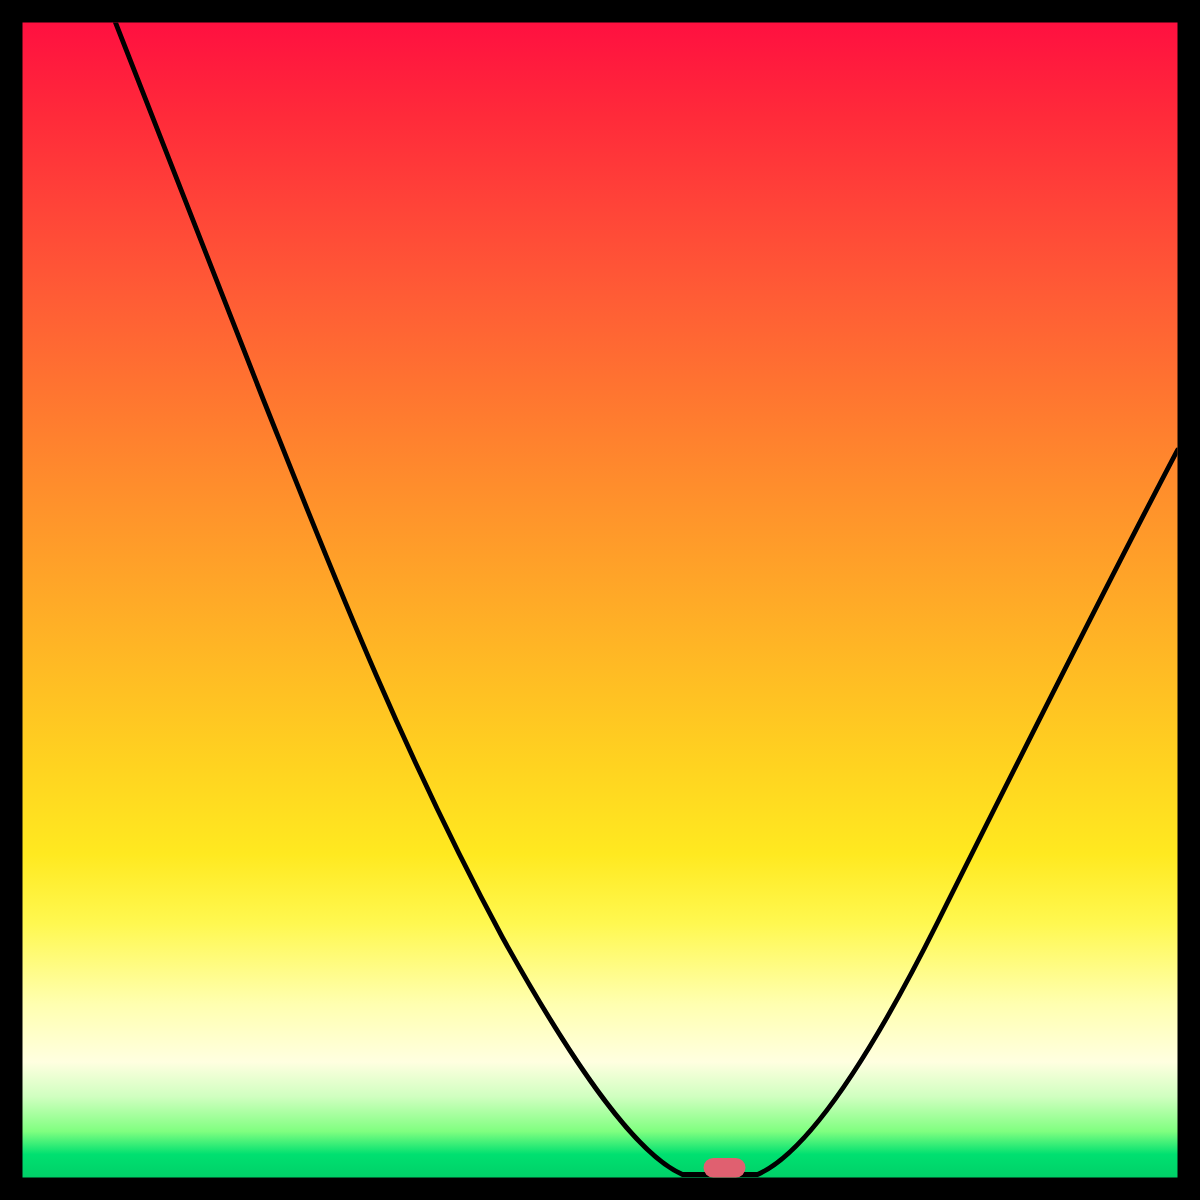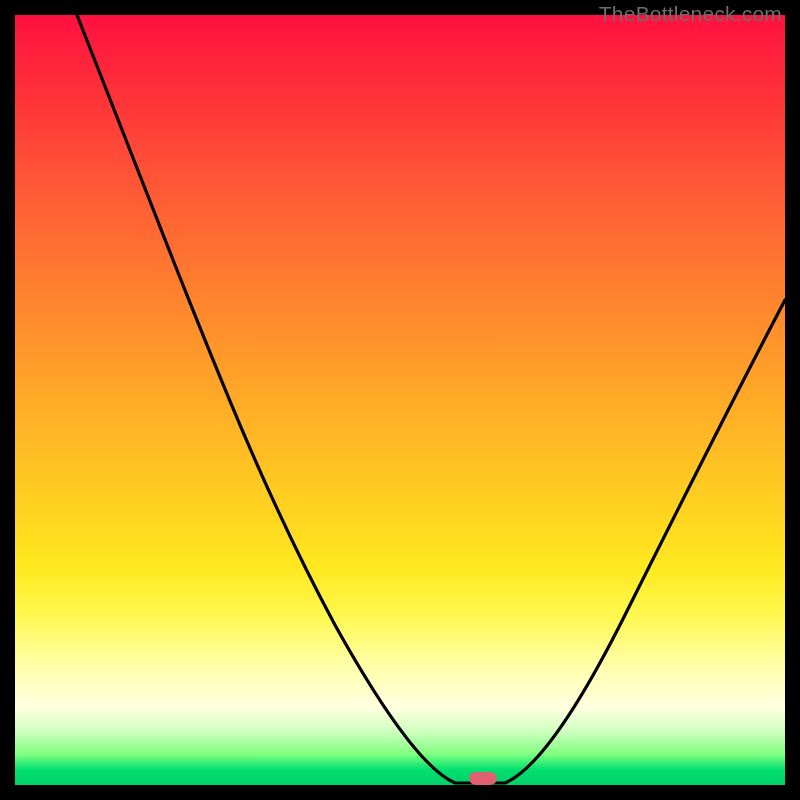--- a/index.html
+++ b/index.html
@@ -85,14 +85,13 @@
         C 370 700, 410 755, 440 768
         L 490 768
         C 520 755, 560 700, 610 600
         C 660 500, 720 380, 770 285
         " fill="none" stroke="#000" stroke-width="3.2" stroke-linecap="round"></path>
     </svg>
 
     <div class="marker" style="left:454px; bottom:0px;"></div>
   </div>
 
-  <div class="watermark">TheBottleneck.com</div>
 </div>
 
 </body></html>

